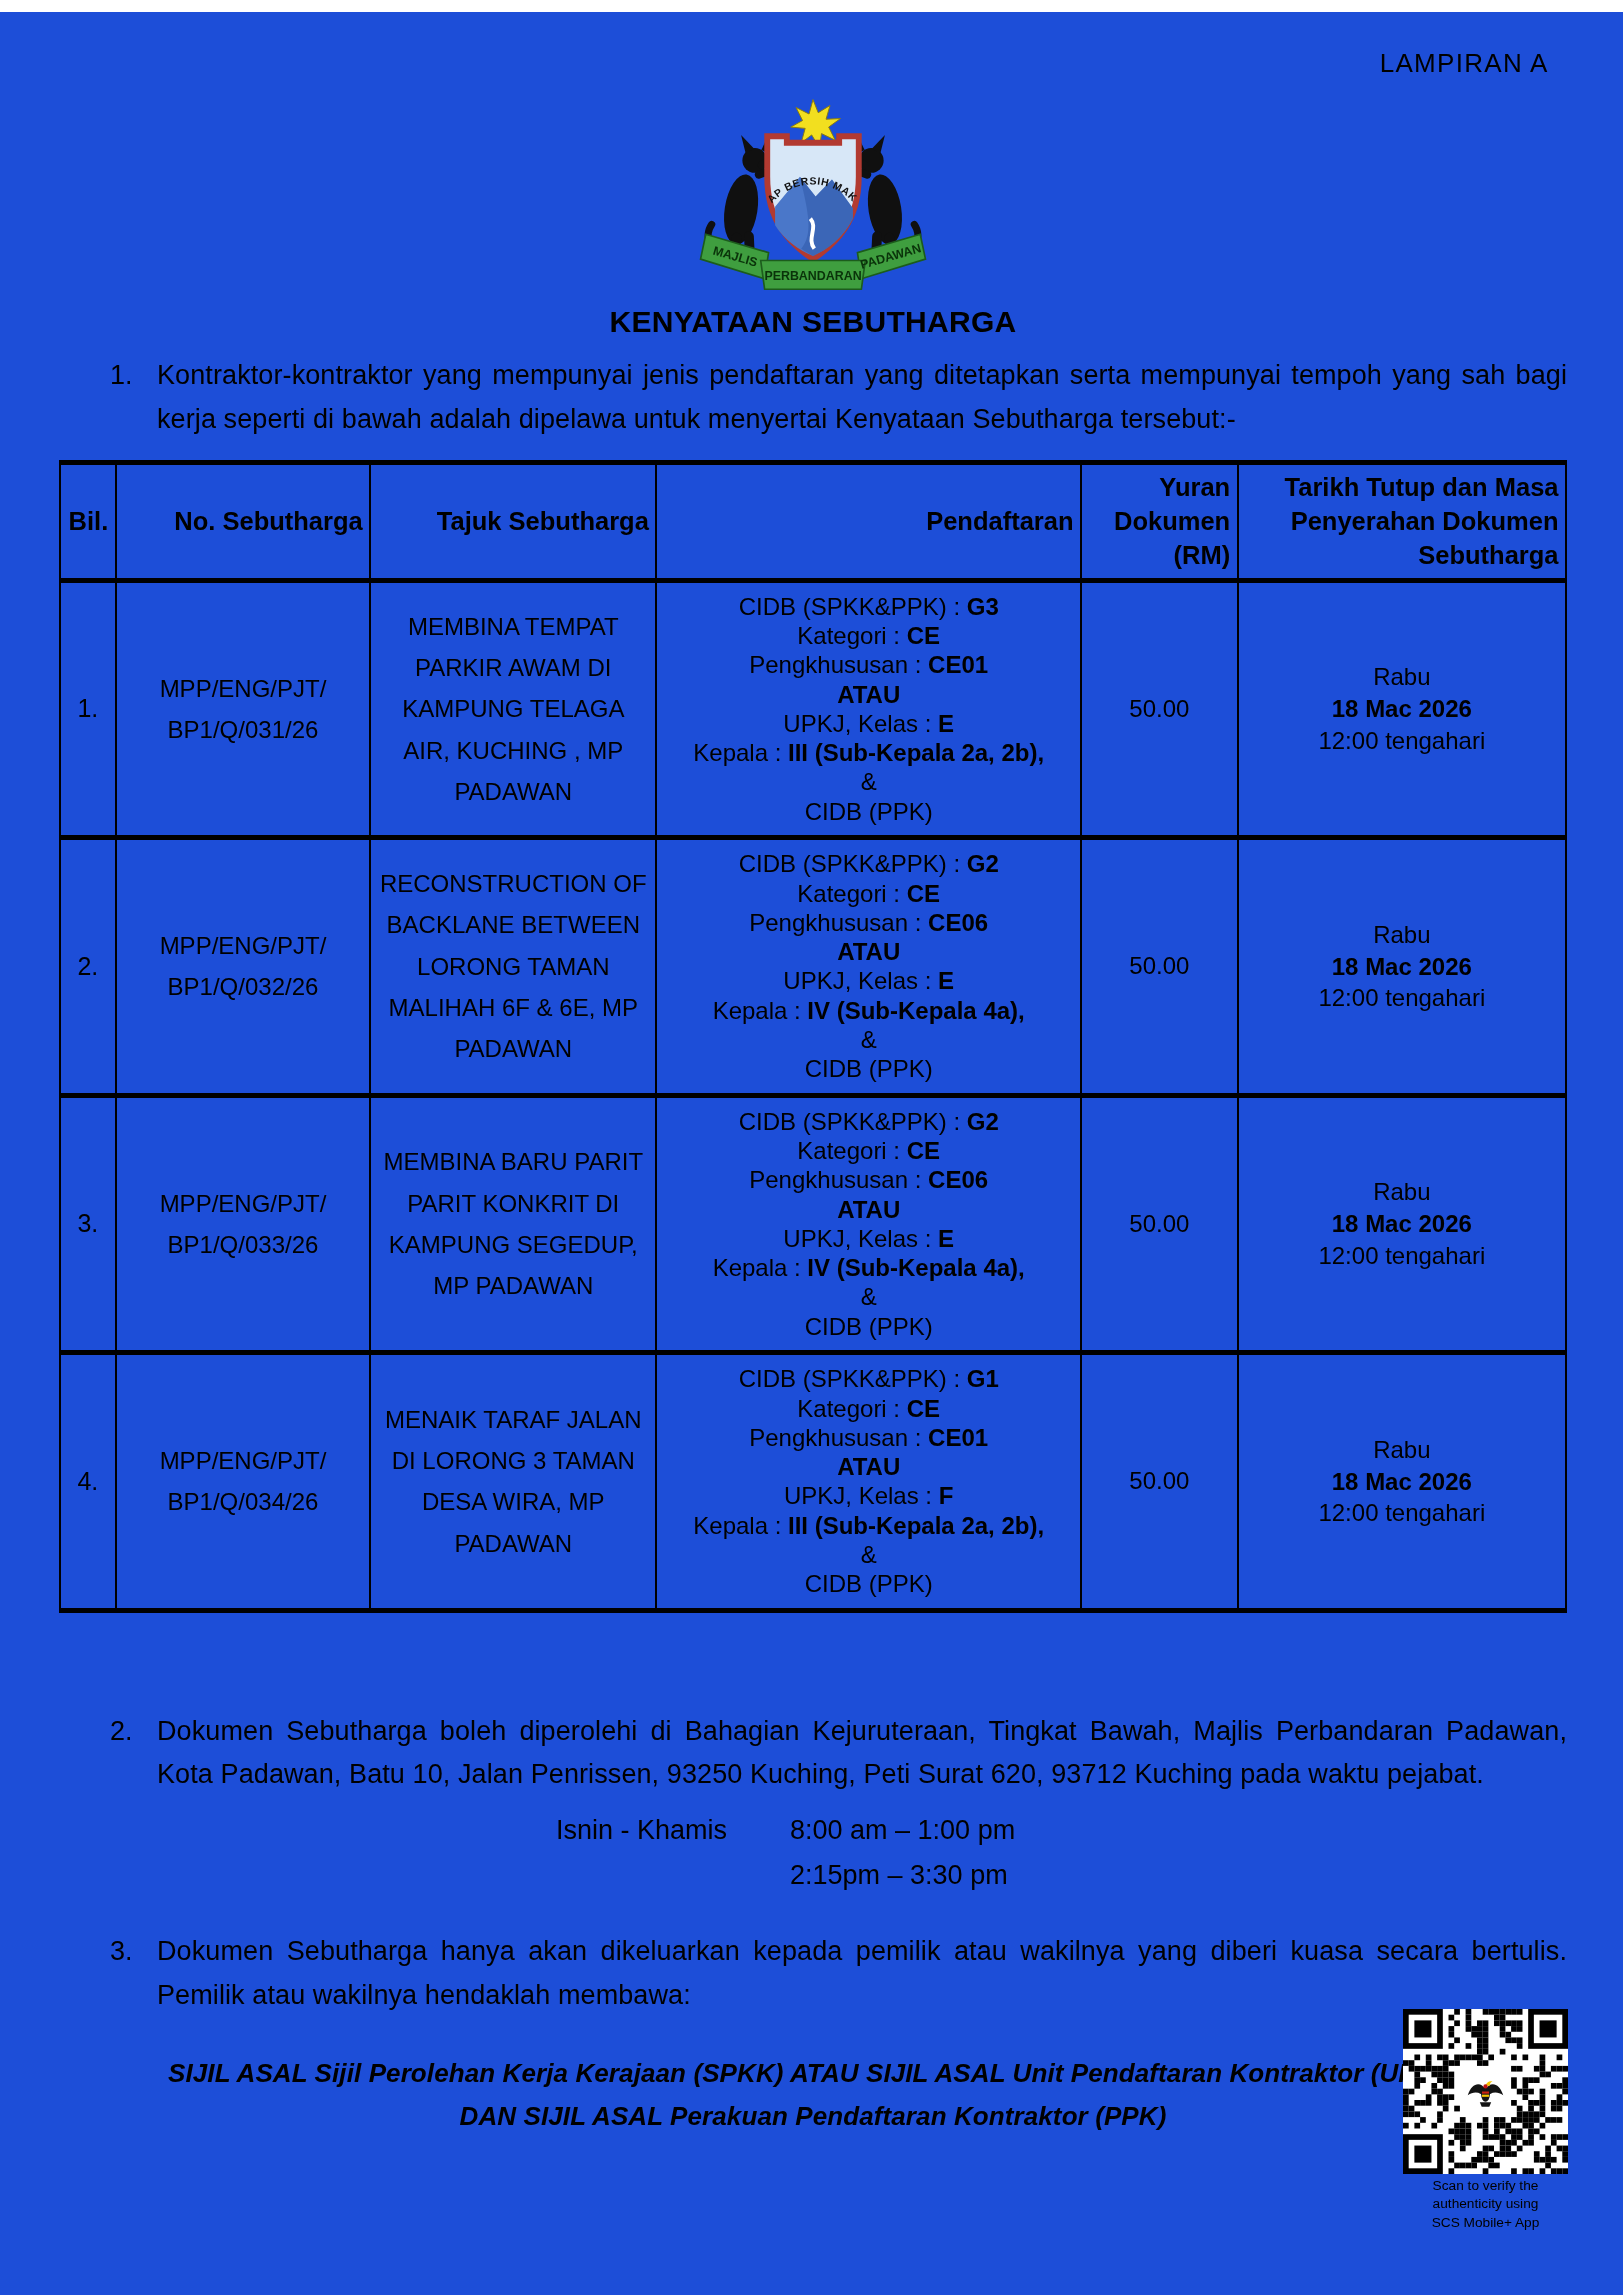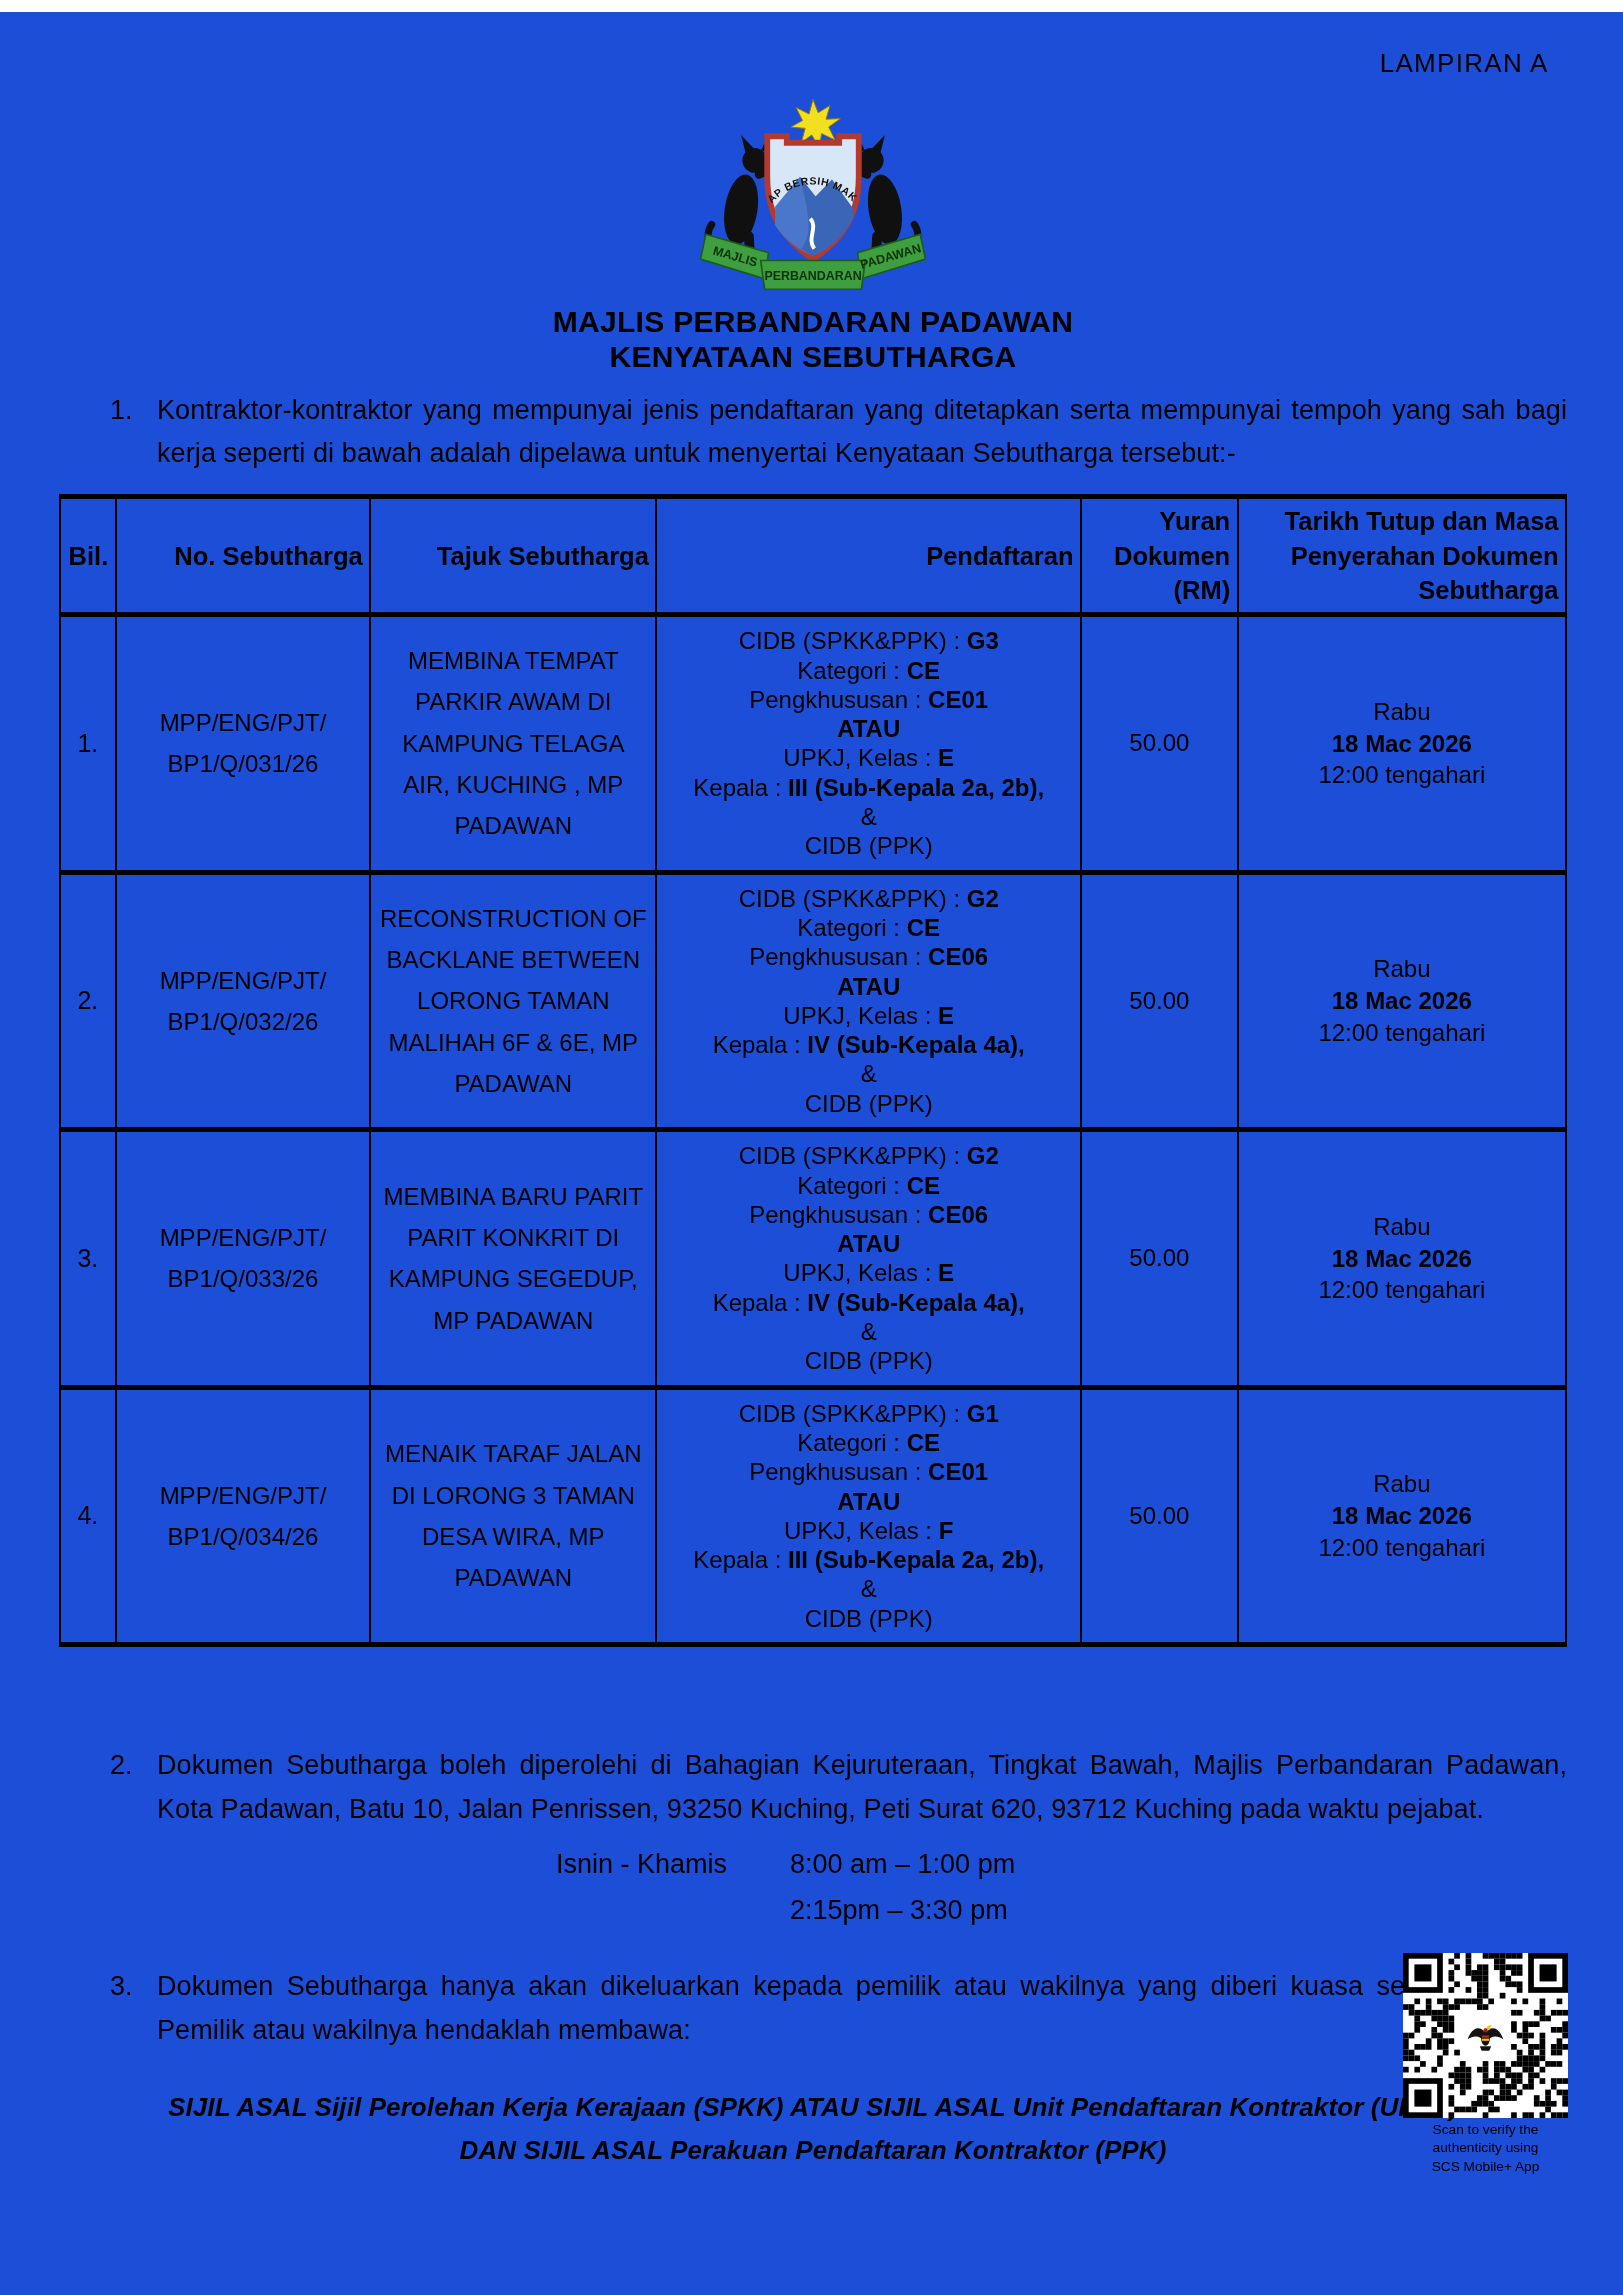--- a/index.html
+++ b/index.html
@@ -60,21 +60,21 @@
   .hours .time{margin-left:63px;text-align:left;white-space:pre;}
 
   
   .cert{
     text-align:center;font-size:26px;line-height:1.65;
     font-weight:bold;font-style:italic;margin-top:34px;
     padding:0 105px;letter-spacing:0.1px;
   }
 
   
-  .qr-block{position:absolute;right:55px;top:1941px;width:165px;text-align:center;}
+  .qr-block{position:absolute;right:55px;top:1997px;width:165px;text-align:center;}
   .qr-box{position:relative;width:165px;height:165px;}
   .qr-box svg.qr{display:block;}
   .qr-crest{
     position:absolute;left:50%;top:50%;width:43px;height:43px;
     transform:translate(-50%,-50%);background:#fff;border-radius:3.9px;
     display:flex;align-items:center;justify-content:center;
   }
   .qr-caption{font-size:13.7px;line-height:1.35;margin-top:2.6px;color:#000;}
 </style>
 </head>
@@ -136,21 +136,20 @@
         </g>
         <g font-family="Liberation Sans, sans-serif" font-weight="bold" fill="#0a330a">
           <text x="100" y="250" font-size="19" text-anchor="middle" transform="rotate(16 100 248)">MAJLIS</text>
           <text x="220" y="280" font-size="19" text-anchor="middle">PERBANDARAN</text>
           <text x="340" y="250" font-size="19" text-anchor="middle" transform="rotate(-16 340 248)">PADAWAN</text>
         </g>
       </svg>
     </div>
 
     <div class="titles">
-      <div>MAJLIS PERBANDARAN PADAWAN</div>
       <div>KENYATAAN SEBUTHARGA</div>
     </div>
 
     <div class="para p1">
       <span class="num">1.</span>
       <span>Kontraktor-kontraktor yang mempunyai jenis pendaftaran yang ditetapkan serta mempunyai tempoh yang sah bagi kerja seperti di bawah adalah dipelawa untuk menyertai Kenyataan Sebutharga tersebut:-</span>
     </div>
 
     <table class="quote">
       <colgroup>

